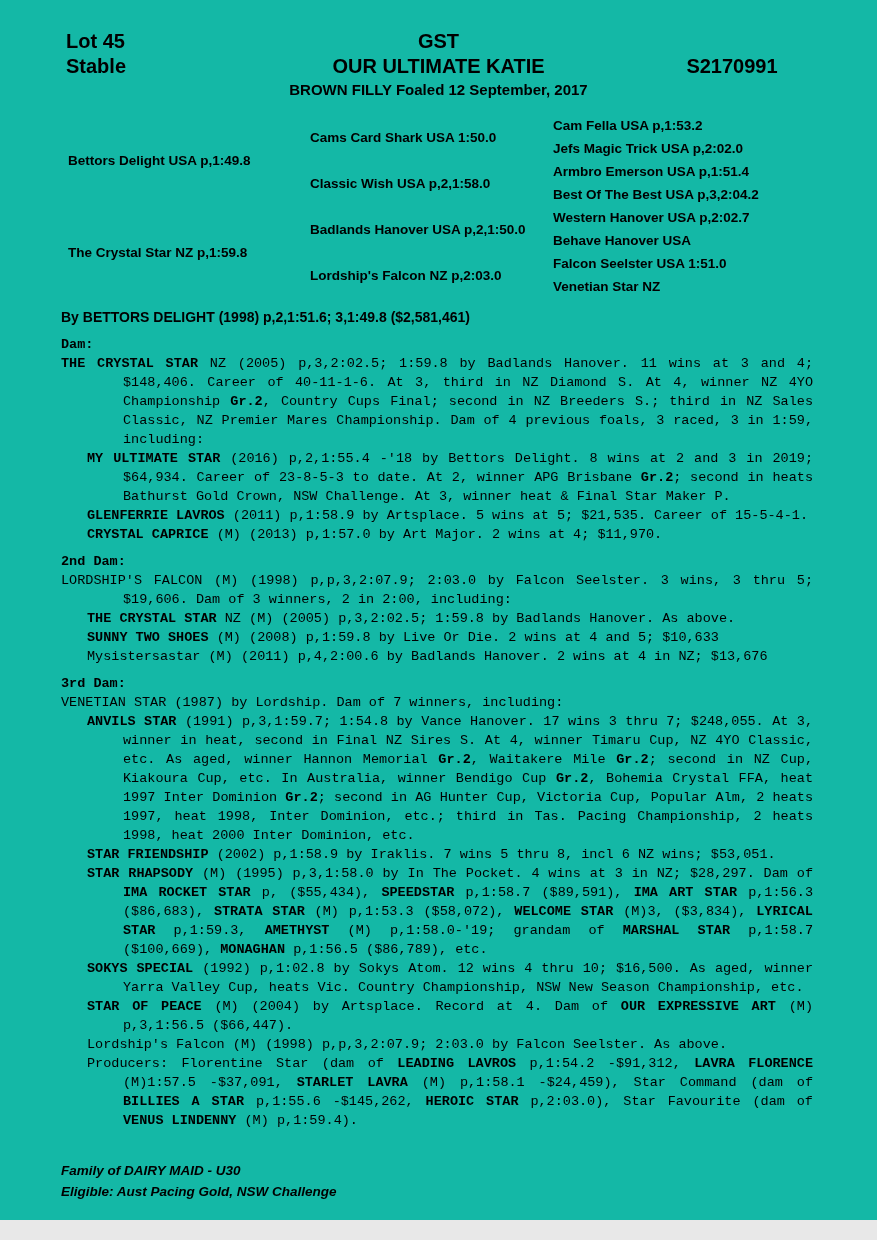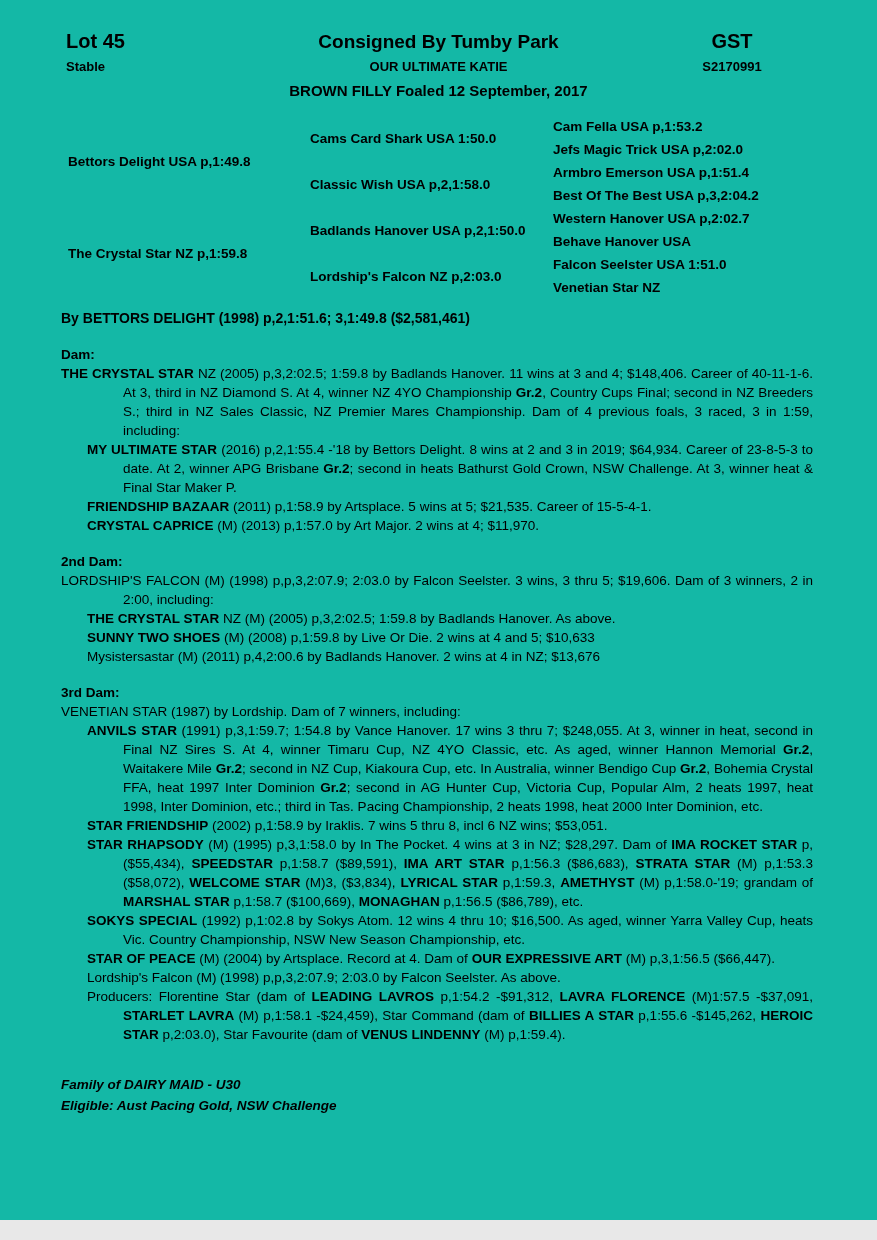--- a/index.html
+++ b/index.html
@@ -15,63 +15,62 @@
   
   .hdr { padding: 28px 60px 0 60px; }
   .hrow { display: grid; grid-template-columns: 170px 1fr 170px; align-items: baseline; }
   .h-left  { text-align: left; padding-left: 6px; }
   .h-center{ text-align: center; }
   .h-right { text-align: center; }
   .r1 { line-height: 26px; }
   .r1 .h-left, .r1 .h-right { font-size: 20px; font-weight: bold; }
   .r1 .h-center { font-size: 19px; font-weight: bold; }
   .r2 { line-height: 24px; }
-  .r2 .h-left, .r2 .h-center, .r2 .h-right { font-size: 13px; font-weight: bold; }
+  .r2 .h-left, .r2 .h-center, .r2 .h-right { font-size: 20px; font-weight: bold; }
   .r3 { line-height: 24px; }
   .r3 .h-center { font-size: 15px; font-weight: bold; }
   
   .pedigree {
     margin: 12px 60px 0 60px;
     height: 184px;
     display: flex;
     font-size: 13.5px; font-weight: bold;
   }
   .pcol { display: flex; flex-direction: column; }
   .pcol-1 { width: 245px; }
   .pcol-2 { width: 245px; }
   .pcol-3 { flex: 1; }
   .pcell { flex: 1; display: flex; align-items: center; }
   .pcol-1 .pcell { padding-left: 8px; }
   .pcol-2 .pcell { padding-left: 5px; }
   .pcol-3 .pcell { padding-left: 3px; }
   
   .byline { margin: 10px 64px 0 61px; font-size: 14px; font-weight: bold; line-height: 19px; }
   .sections { margin: 0 64px 0 61px; }
-  .section { margin-top: 17px; }
+  .section { margin-top: 8px; font-family: Liberation Mono, monospace; }
   .section-heading { font-size: 13.5px; font-weight: bold; line-height: 19px; }
   .para {
     margin: 0;
     font-size: 13.5px; line-height: 19px;
     text-align: justify;
   }
   .i0 { padding-left: 62px; text-indent: -62px; }
   .i1 { padding-left: 62px; text-indent: -36px; }
   .b { font-weight: bold; }
   
   .pfooter { margin: 30px 64px 0 61px; font-size: 13.5px; font-weight: bold; line-height: 21px; font-style: italic; }
 </style>
 </head>
 <body>
 
 <div class="page">
 
   <div class="hdr">
     <div class="hrow r1">
       <div class="h-left">Lot 45</div>
-      <div class="h-center">Consigned By Tumby Park</div>
       <div class="h-right">GST</div>
     </div>
     <div class="hrow r2">
       <div class="h-left">Stable</div>
       <div class="h-center">OUR ULTIMATE KATIE</div>
       <div class="h-right">S2170991</div>
     </div>
     <div class="hrow r3">
       <div class="h-left"></div>
       <div class="h-center">BROWN FILLY Foaled 12 September, 2017</div>
@@ -102,21 +101,21 @@
     </div>
   </div>
 
   <div class="byline">By BETTORS DELIGHT (1998) p,2,1:51.6; 3,1:49.8 ($2,581,461)</div>
 
   <div class="sections">
       <div class="section">
         <div class="section-heading">Dam:</div>
         <p class="para i0"><span class="b">THE CRYSTAL STAR</span><span> NZ (2005) p,3,2:02.5; 1:59.8 by Badlands Hanover. 11 wins at 3 and 4; $148,406. Career of 40-11-1-6. At 3, third in NZ Diamond S. At 4, winner NZ 4YO Championship </span><span class="b">Gr.2</span><span>, Country Cups Final; second in NZ Breeders S.; third in NZ Sales Classic, NZ Premier Mares Championship. Dam of 4 previous foals, 3 raced, 3 in 1:59, including:</span></p>
         <p class="para i1"><span class="b">MY ULTIMATE STAR</span><span> (2016) p,2,1:55.4 -'18 by Bettors Delight. 8 wins at 2 and 3 in 2019; $64,934. Career of 23-8-5-3 to date. At 2, winner APG Brisbane </span><span class="b">Gr.2</span><span>; second in heats Bathurst Gold Crown, NSW Challenge. At 3, winner heat &amp; Final Star Maker P.</span></p>
-        <p class="para i1"><span class="b">FRIENDSHIP BAZAAR</span><span> (2011) p,1:58.9 by Artsplace. 5 wins at 5; $21,535. Career of 15-5-4-1.</span></p>
+        <p class="para i1"><span class="b">GLENFERRIE LAVROS</span><span> (2011) p,1:58.9 by Artsplace. 5 wins at 5; $21,535. Career of 15-5-4-1.</span></p>
         <p class="para i1"><span class="b">CRYSTAL CAPRICE</span><span> (M) (2013) p,1:57.0 by Art Major. 2 wins at 4; $11,970.</span></p>
       </div>
       <div class="section">
         <div class="section-heading">2nd Dam:</div>
         <p class="para i0"><span>LORDSHIP'S FALCON (M) (1998) p,p,3,2:07.9; 2:03.0 by Falcon Seelster. 3 wins, 3 thru 5; $19,606. Dam of 3 winners, 2 in 2:00, including:</span></p>
         <p class="para i1"><span class="b">THE CRYSTAL STAR</span><span> NZ (M) (2005) p,3,2:02.5; 1:59.8 by Badlands Hanover. As above.</span></p>
         <p class="para i1"><span class="b">SUNNY TWO SHOES</span><span> (M) (2008) p,1:59.8 by Live Or Die. 2 wins at 4 and 5; $10,633</span></p>
         <p class="para i1"><span>Mysistersastar (M) (2011) p,4,2:00.6 by Badlands Hanover. 2 wins at 4 in NZ; $13,676</span></p>
       </div>
       <div class="section">

